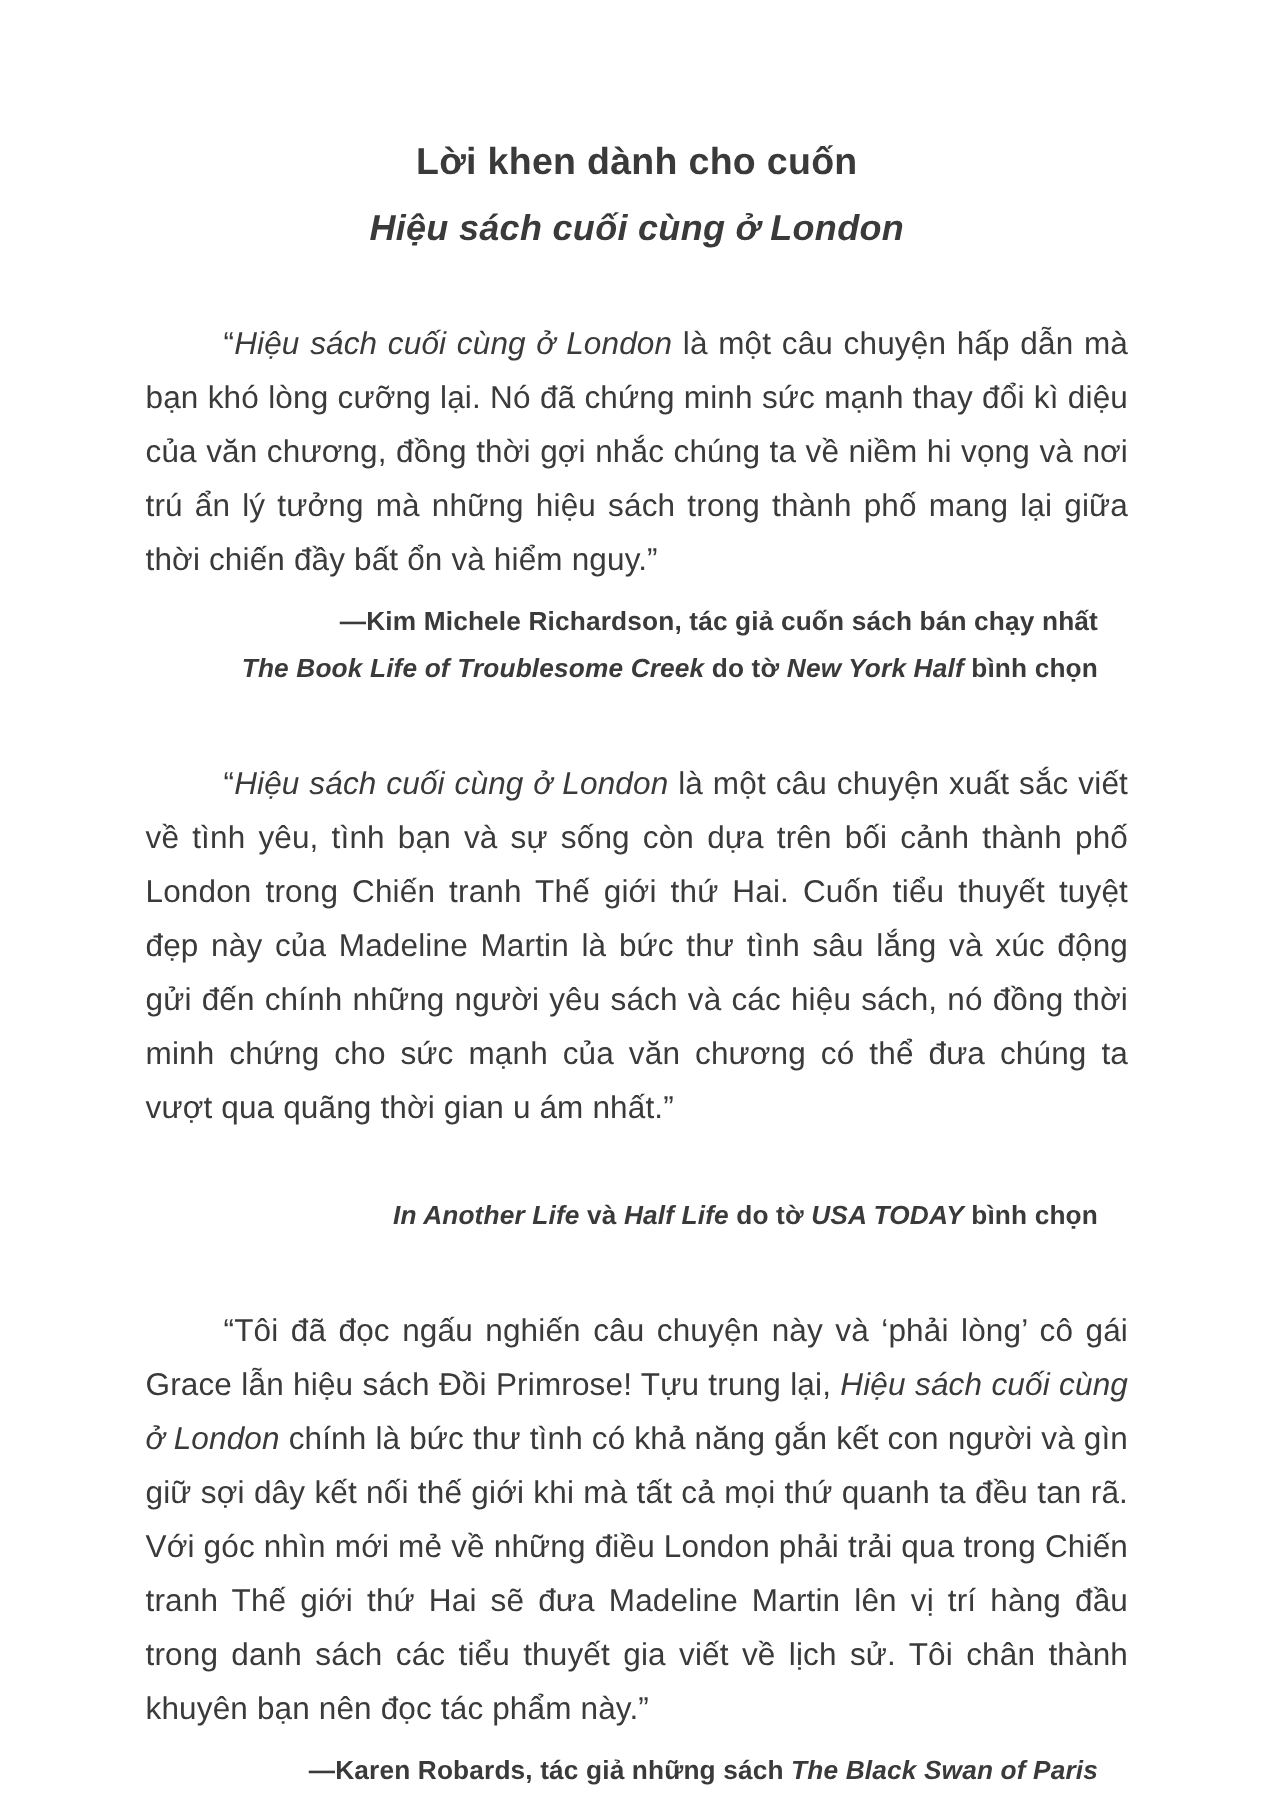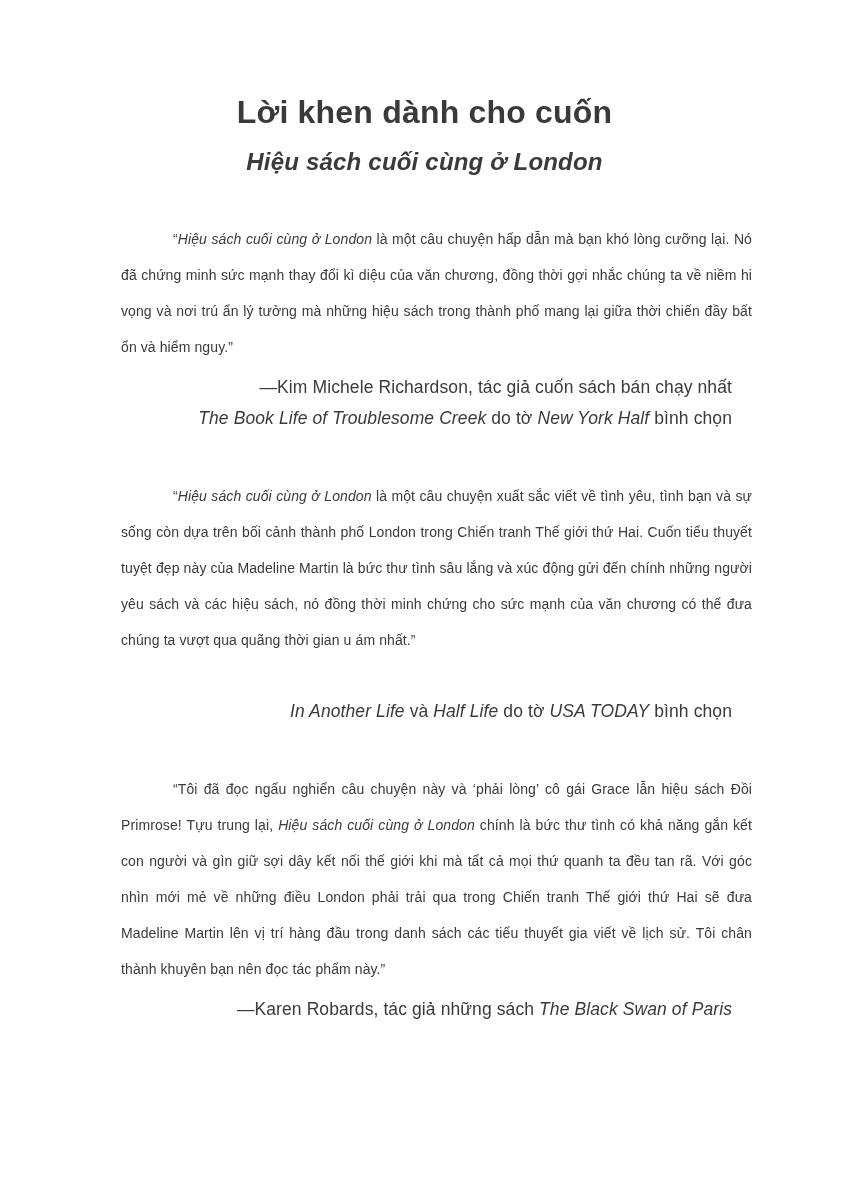--- a/index.html
+++ b/index.html
@@ -11,47 +11,46 @@
     overflow: hidden;
   }
   .page {
     width: 849px;
     height: 1200px;
     padding: 92px 97px 0 97px;
     background: var(--background_color, #ffffff);
   }
   .title-block { text-align: center; }
   .title-line1 {
-    font-size: 32px;
+    font-size: 25px;
     font-weight: 700;
     line-height: 1.3;
     letter-spacing: 0.2px;
   }
   .title-line2 {
     font-size: 24px;
     font-weight: 700;
     font-style: italic;
     line-height: 1.3;
     margin-top: 12px;
     letter-spacing: 0.2px;
   }
   .quote-body {
     margin-top: 44px;
-    font-size: 14px;
+    font-size: 21px;
     line-height: 36px;
     text-align: justify;
     text-indent: 52px;
     letter-spacing: 0.1px;
-    margin-left: 24px;
   }
   .attribution {
     margin-top: 7px;
     font-size: 17.5px;
     line-height: 31px;
-    font-weight: 400;
+    font-weight: 700;
     text-align: right;
     padding-right: 20px;
     letter-spacing: 0.1px;
   }
   .it { font-style: italic; }
 </style>
 </head>
 <body>
 
 <div class="page">

